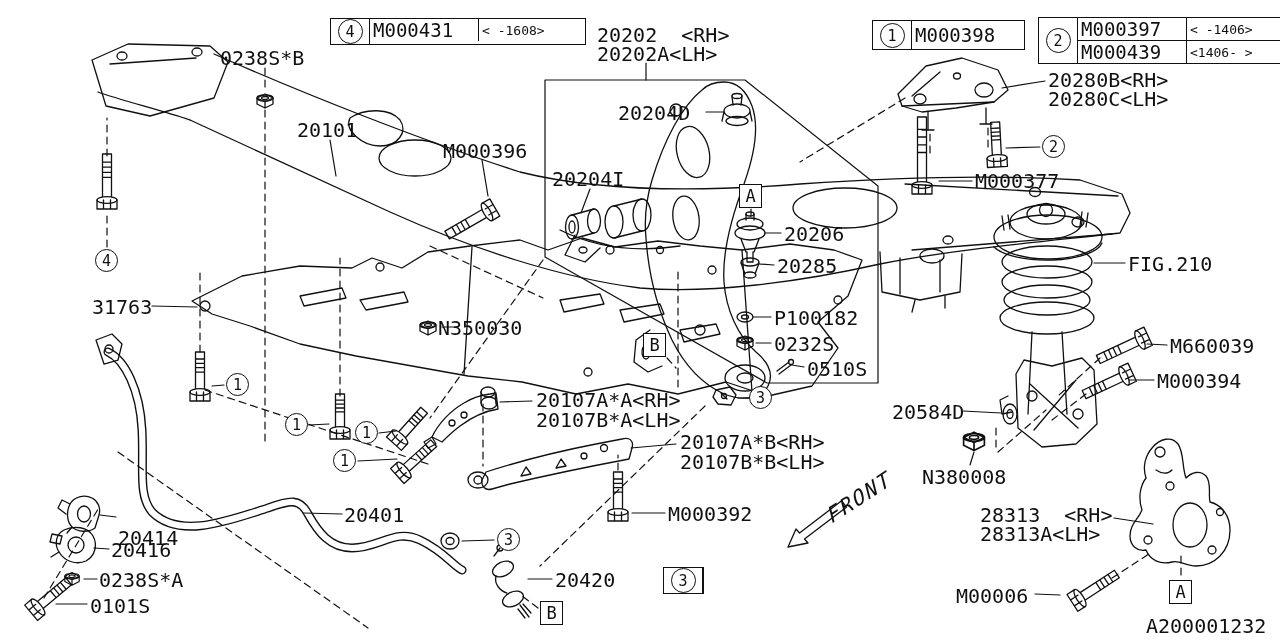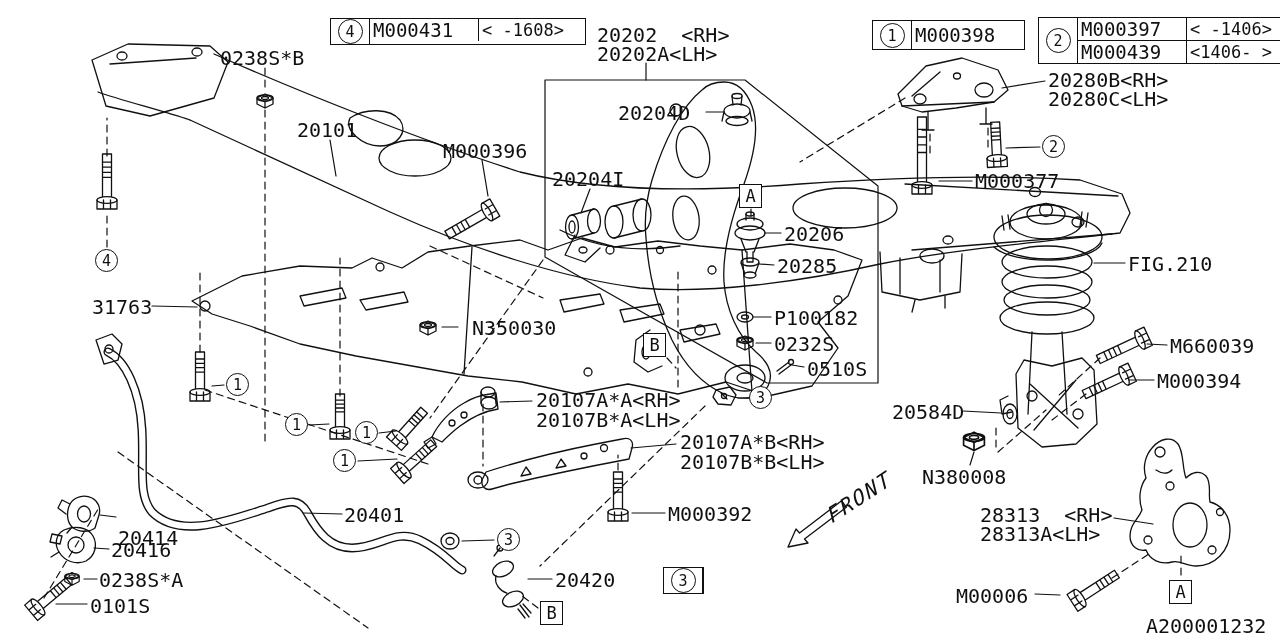--- a/index.html
+++ b/index.html
@@ -14,21 +14,21 @@
   .letterbox{position:absolute;width:23px;height:24px;border:1.7px solid #101010;font-size:17px;
              line-height:22px;text-align:center;background:#fff;box-sizing:border-box}
   .reftable{position:absolute;display:flex;border:1.8px solid #101010;background:#fff;align-items:stretch}
   .rt-marker{display:flex;align-items:center;justify-content:center;border-right:1.5px solid #101010;
              width:38px;flex:0 0 38px}
   .rt-marker .circle{position:static;width:25px;height:25px;line-height:25px}
   .rt-rows{display:flex;flex-direction:column}
   .rt-row{display:flex}
   .rt-row.sep .rt-part,.rt-row.sep .rt-range{border-top:1.5px solid #101010}
   .rt-part{width:102px;padding:1px 3px 0;font-size:19px;line-height:21px;border-right:1.5px solid #101010;white-space:pre}
-  .rt-range{width:100px;padding:1px 3px 0;font-size:17px;line-height:21px;white-space:pre}
+  .rt-range{width:100px;padding:1px 3px 0;font-size:13px;line-height:21px;white-space:pre}
   .rt-single .rt-part{border-right:none;line-height:27px;width:106px}
 </style>
 </head>
 <body>
 
 <div class="stage">
 
 <svg class="art" width="1280" height="640" viewBox="0 0 1280 640" fill="none" stroke="#101010" stroke-width="1.3" stroke-linejoin="round" stroke-linecap="round">
 
   <g>
@@ -439,21 +439,21 @@
     <div class="circle">3</div>
       </div>
   <div class="rt-rows">
   </div>
 </div>
 
 <div class="lbl" style="left:220px;top:48px">0238S*B</div>
 <div class="lbl" style="left:297px;top:120px">20101</div>
 <div class="lbl" style="left:443px;top:141px">M000396</div>
 <div class="lbl" style="left:92px;top:297px">31763</div>
-<div class="lbl" style="left:472px;top:318px">N350030</div>
+<div class="lbl" style="left:438px;top:318px">N350030</div>
 <div class="lbl" style="left:118px;top:528px">20414</div>
 <div class="lbl" style="left:111px;top:540px">20416</div>
 <div class="lbl" style="left:99px;top:570px">0238S*A</div>
 <div class="lbl" style="left:90px;top:596px">0101S</div>
 <div class="lbl" style="left:344px;top:505px">20401</div>
 <div class="lbl" style="left:597px;top:25px">20202  &lt;RH&gt;</div>
 <div class="lbl" style="left:597px;top:44px">20202A&lt;LH&gt;</div>
 <div class="lbl" style="left:618px;top:103px">20204D</div>
 <div class="lbl" style="left:552px;top:169px">20204I</div>
 <div class="lbl" style="left:784px;top:224px">20206</div>

